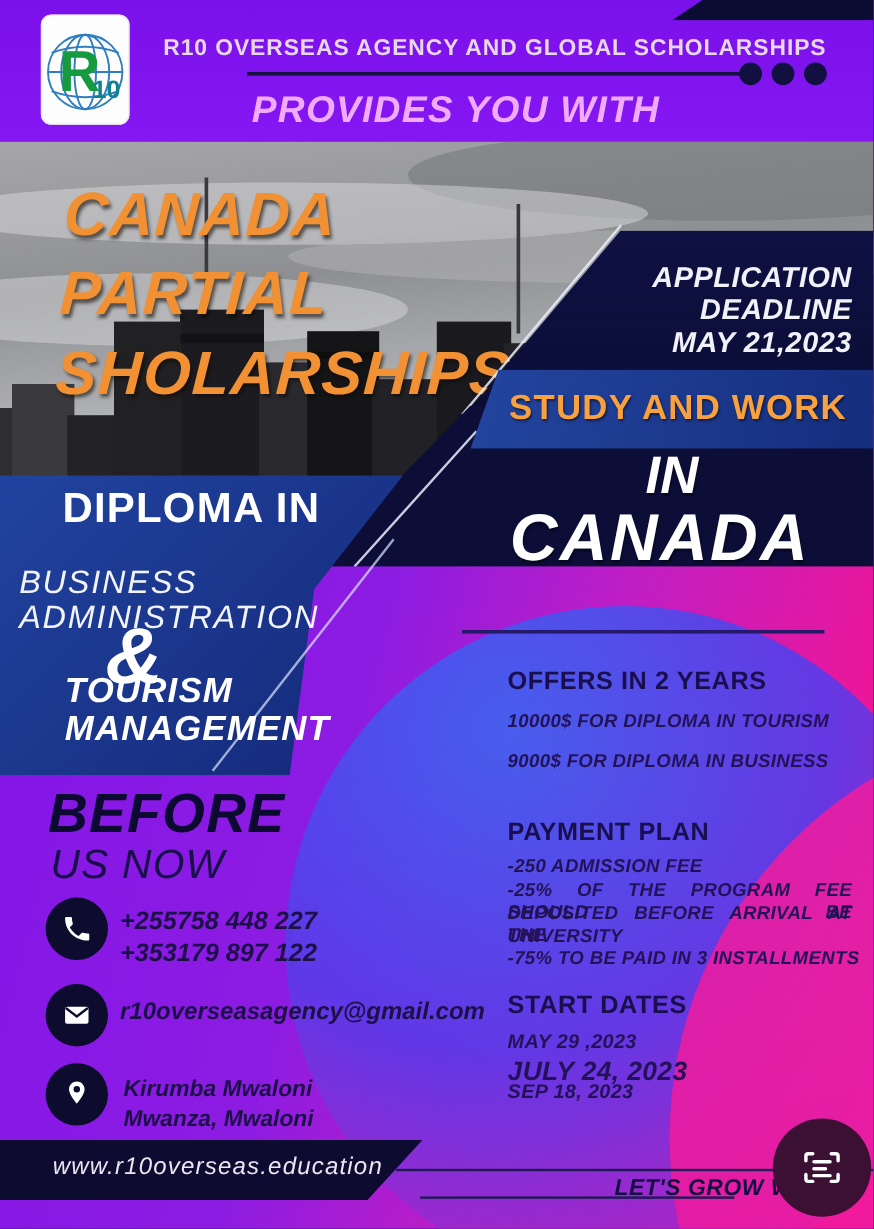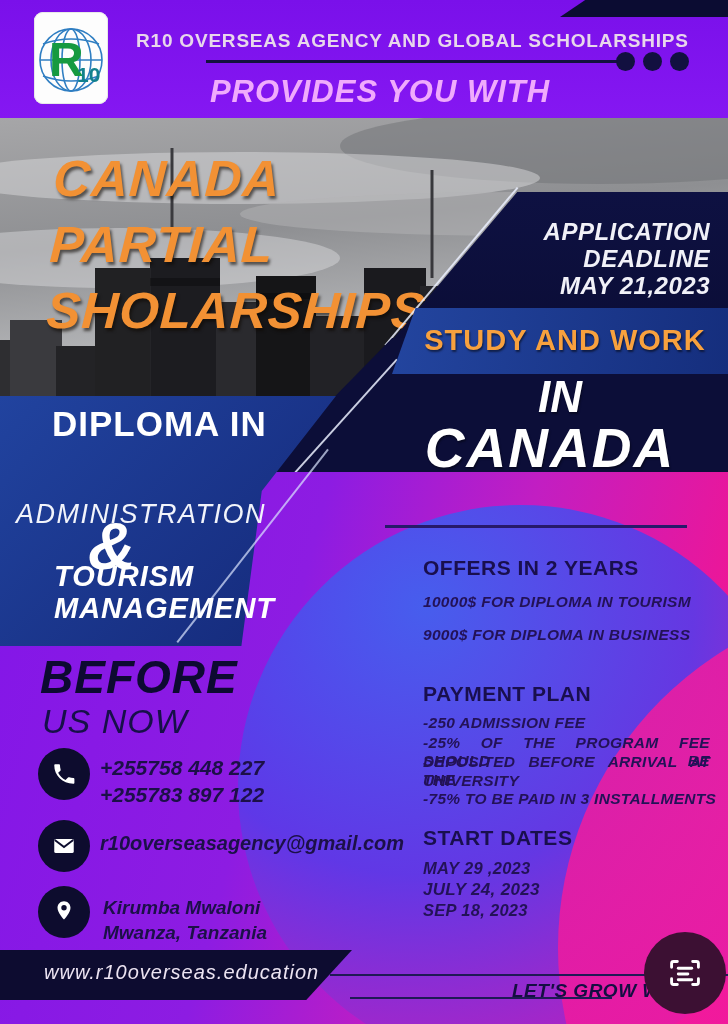--- a/index.html
+++ b/index.html
@@ -163,69 +163,70 @@
   <div class="abs in-text">IN</div>
   <div class="abs canada-text">CANADA</div>
 
   <div class="abs bottom-zone"></div>
   <div class="abs circle-blue"></div>
   <div class="abs circle-pink"></div>
 
   <div class="abs left-panel"></div>
   <div class="abs diag diag-panel"></div>
   <div class="abs diploma-in">DIPLOMA IN</div>
+  <div class="abs course-line course1a">BUSINESS</div>
   <div class="abs course-line course1b">ADMINISTRATION</div>
   <div class="abs amp">&amp;</div>
   <div class="abs course2 course2a">TOURISM</div>
   <div class="abs course2 course2b">MANAGEMENT</div>
 
   <div class="abs divider"></div>
 
   <div class="abs rc-head" style="left:423px;top:556px;">OFFERS IN 2 YEARS</div>
   <div class="abs rc-item" style="left:423px;top:593px;">10000$ FOR DIPLOMA IN TOURISM</div>
   <div class="abs rc-item" style="left:423px;top:626px;">9000$ FOR DIPLOMA IN BUSINESS</div>
 
   <div class="abs rc-head" style="left:423px;top:682px;">PAYMENT PLAN</div>
   <div class="abs rc-item" style="left:423px;top:714px;">-250 ADMISSION FEE</div>
   <div class="abs rc-item just" style="left:423px;top:734px;">-25% OF THE PROGRAM FEE SHOULD BE</div>
   <div class="abs rc-item just" style="left:423px;top:753px;">DEPOSITED BEFORE ARRIVAL AT THE</div>
   <div class="abs rc-item" style="left:423px;top:772px;">UNIVERSITY</div>
   <div class="abs rc-item" style="left:423px;top:790px;">-75% TO BE PAID IN 3 INSTALLMENTS</div>
 
   <div class="abs rc-head" style="left:423px;top:826px;">START DATES</div>
   <div class="abs rc-item" style="left:423px;top:859px;font-size:16.5px;">MAY 29 ,2023</div>
-  <div class="abs rc-item" style="left:423px;top:880px;font-size:17px;">JULY 24, 2023</div>
+  <div class="abs rc-item" style="left:423px;top:880px;font-size:22px;">JULY 24, 2023</div>
   <div class="abs rc-item" style="left:423px;top:901px;font-size:16.5px;">SEP 18, 2023</div>
 
   <div class="abs contact-head">BEFORE</div>
   <div class="abs contact-sub">US NOW</div>
 
   <div class="abs ico-circle" style="left:38px;top:748px;">
     <svg width="26" height="26" viewBox="0 0 24 24">
         <path fill="#fff" d="M6.6 10.8c1.5 2.9 3.9 5.3 6.8 6.8l2.3-2.3c.3-.3.7-.4 1.1-.2 1.2.4 2.5.6 3.8.6.6 0 1 .4 1 1V20c0 .6-.4 1-1 1C10.6 21 3 13.4 3 4c0-.6.4-1 1-1h3.3c.6 0 1 .4 1 1 0 1.3.2 2.6.6 3.8.1.4 0 .8-.2 1.1l-2.1 1.9z"></path>
       </svg>
   </div>
   <div class="abs contact-text" style="left:100px;top:756px;font-size:21px;">+255758 448 227</div>
-  <div class="abs contact-text" style="left:100px;top:783px;font-size:21px;">+255783 897 122</div>
+  <div class="abs contact-text" style="left:100px;top:783px;font-size:21px;">+353179 897 122</div>
 
   <div class="abs ico-circle" style="left:38px;top:820px;">
     <svg width="26" height="26" viewBox="0 0 24 24">
         <rect x="3" y="5.5" width="18" height="13" rx="1.5" fill="#fff"></rect>
         <path d="M3.5 6.5 12 13l8.5-6.5" stroke="#0d0c2e" stroke-width="1.8" fill="none"></path>
       </svg>
   </div>
   <div class="abs contact-text" style="left:100px;top:832px;font-size:20px;">r10overseasagency@gmail.com</div>
 
   <div class="abs ico-circle" style="left:38px;top:886px;">
     <svg width="26" height="26" viewBox="0 0 24 24">
         <path fill="#fff" d="M12 2C8.7 2 6 4.7 6 8c0 4.5 6 11 6 11s6-6.5 6-11c0-3.3-2.7-6-6-6zm0 8.5A2.5 2.5 0 1 1 12 5.5a2.5 2.5 0 0 1 0 5z"></path>
       </svg>
   </div>
   <div class="abs contact-text" style="left:103px;top:897px;font-size:19px;font-weight:700;">Kirumba Mwaloni</div>
-  <div class="abs contact-text" style="left:103px;top:922px;font-size:19px;font-weight:700;">Mwanza, Tanzania</div>
+  <div class="abs contact-text" style="left:103px;top:922px;font-size:19px;font-weight:700;">Mwanza, Mwaloni</div>
 
   <div class="abs site-banner"></div>
   <div class="abs site-text">www.r10overseas.education</div>
   <div class="abs footer-line1"></div>
   <div class="abs footer-line2"></div>
   <div class="abs slogan">LET'S GROW WITH</div>
 
   <div class="abs scan-circle">
     <svg width="46" height="46" viewBox="0 0 48 48">
       <g stroke="#fff" stroke-width="3" fill="none" stroke-linecap="round">

